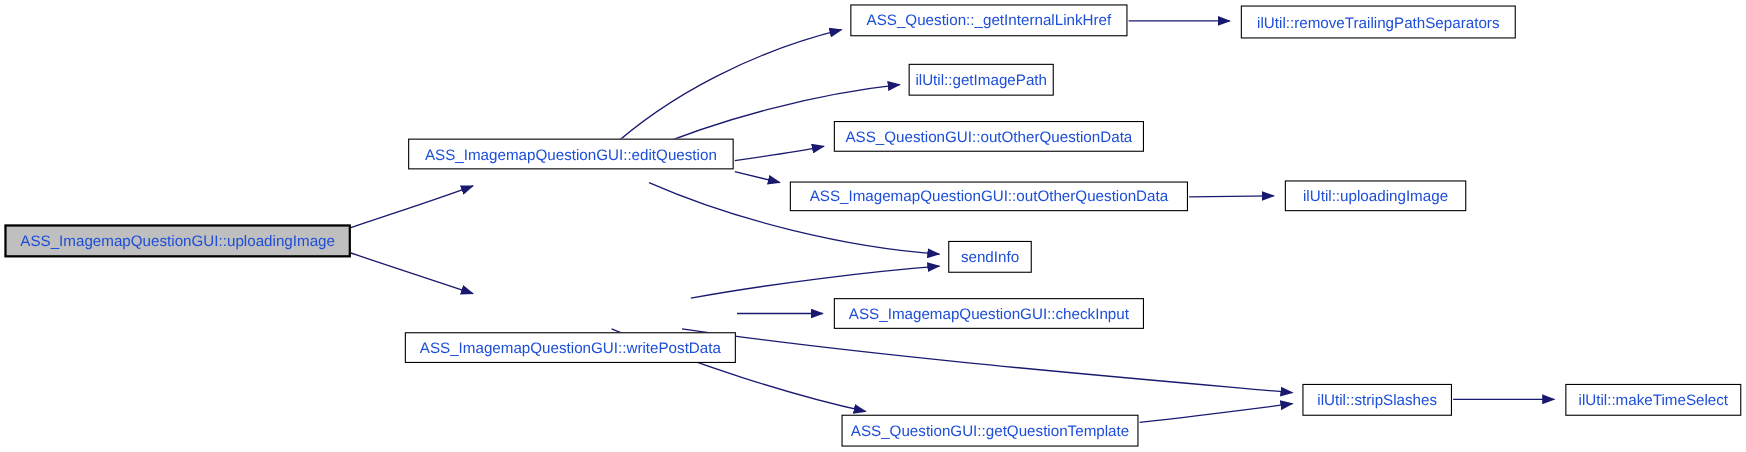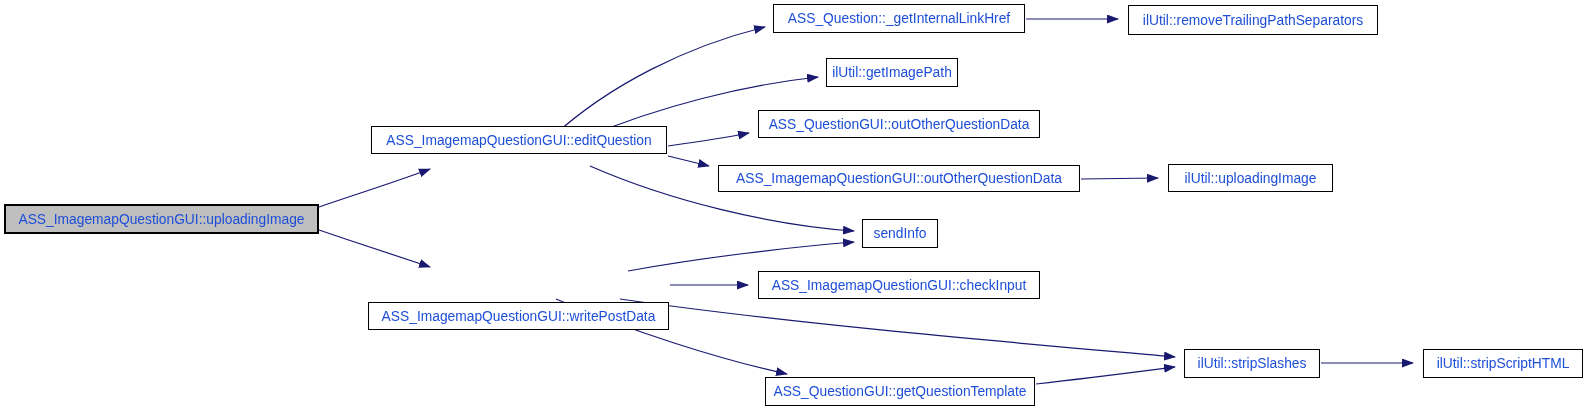--- a/index.html
+++ b/index.html
@@ -61,16 +61,16 @@
       <div class="node" style="left: 773px; top: 4px; width: 252px; height: 29px;">ASS_Question::_getInternalLinkHref</div>
       <div class="node" style="left: 1128px; top: 5px; width: 250px; height: 30px;">ilUtil::removeTrailingPathSeparators</div>
       <div class="node" style="left: 826px; top: 58px; width: 132px; height: 29px;">ilUtil::getImagePath</div>
       <div class="node" style="left: 758px; top: 110px; width: 282px; height: 28px;">ASS_QuestionGUI::outOtherQuestionData</div>
       <div class="node" style="left: 718px; top: 165px; width: 362px; height: 27px;">ASS_ImagemapQuestionGUI::outOtherQuestionData</div>
       <div class="node" style="left: 1168px; top: 164px; width: 165px; height: 28px;">ilUtil::uploadingImage</div>
       <div class="node" style="left: 862px; top: 219px; width: 76px; height: 29px;">sendInfo</div>
       <div class="node" style="left: 368px; top: 271px; width: 301px; height: 28px; margin-top: 31px;">ASS_ImagemapQuestionGUI::writePostData</div>
       <div class="node" style="left: 758px; top: 271px; width: 282px; height: 28px;">ASS_ImagemapQuestionGUI::checkInput</div>
       <div class="node" style="left: 1184px; top: 349px; width: 136px; height: 29px;">ilUtil::stripSlashes</div>
-      <div class="node" style="left: 1423px; top: 349px; width: 160px; height: 29px;">ilUtil::stripScriptHTML</div>
+      <div class="node" style="left: 1423px; top: 349px; width: 160px; height: 29px;">ilUtil::makeTimeSelect</div>
       <div class="node" style="left: 765px; top: 377px; width: 270px; height: 29px;">ASS_QuestionGUI::getQuestionTemplate</div>
     </div>
 </div>
 
 </body></html>

